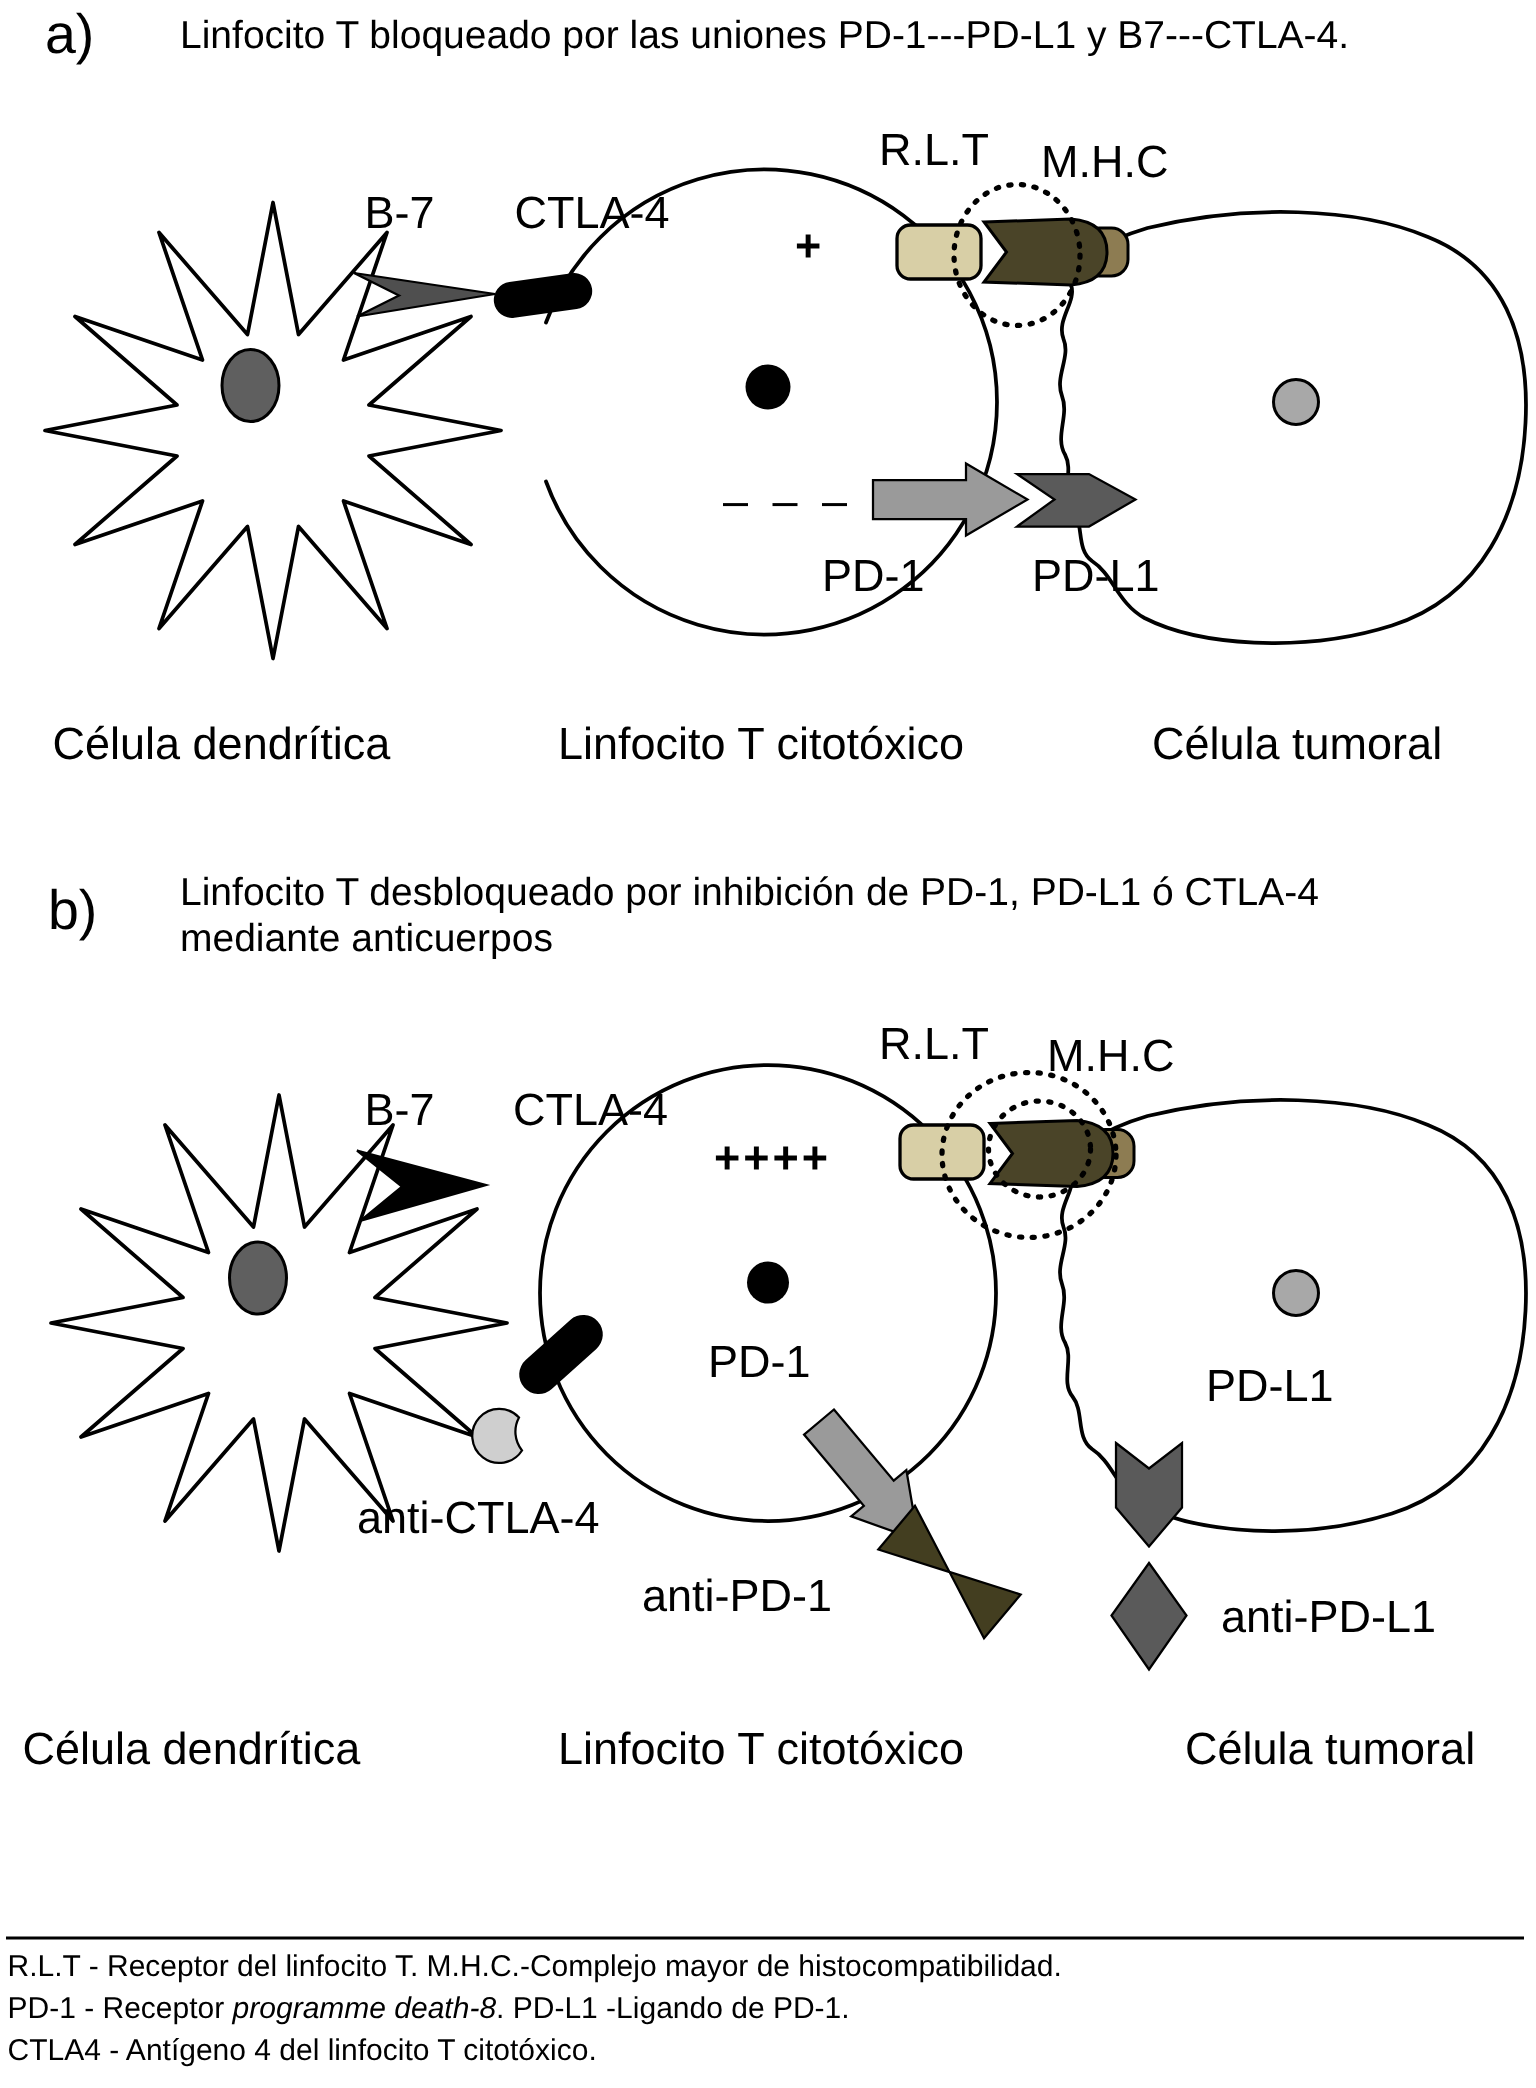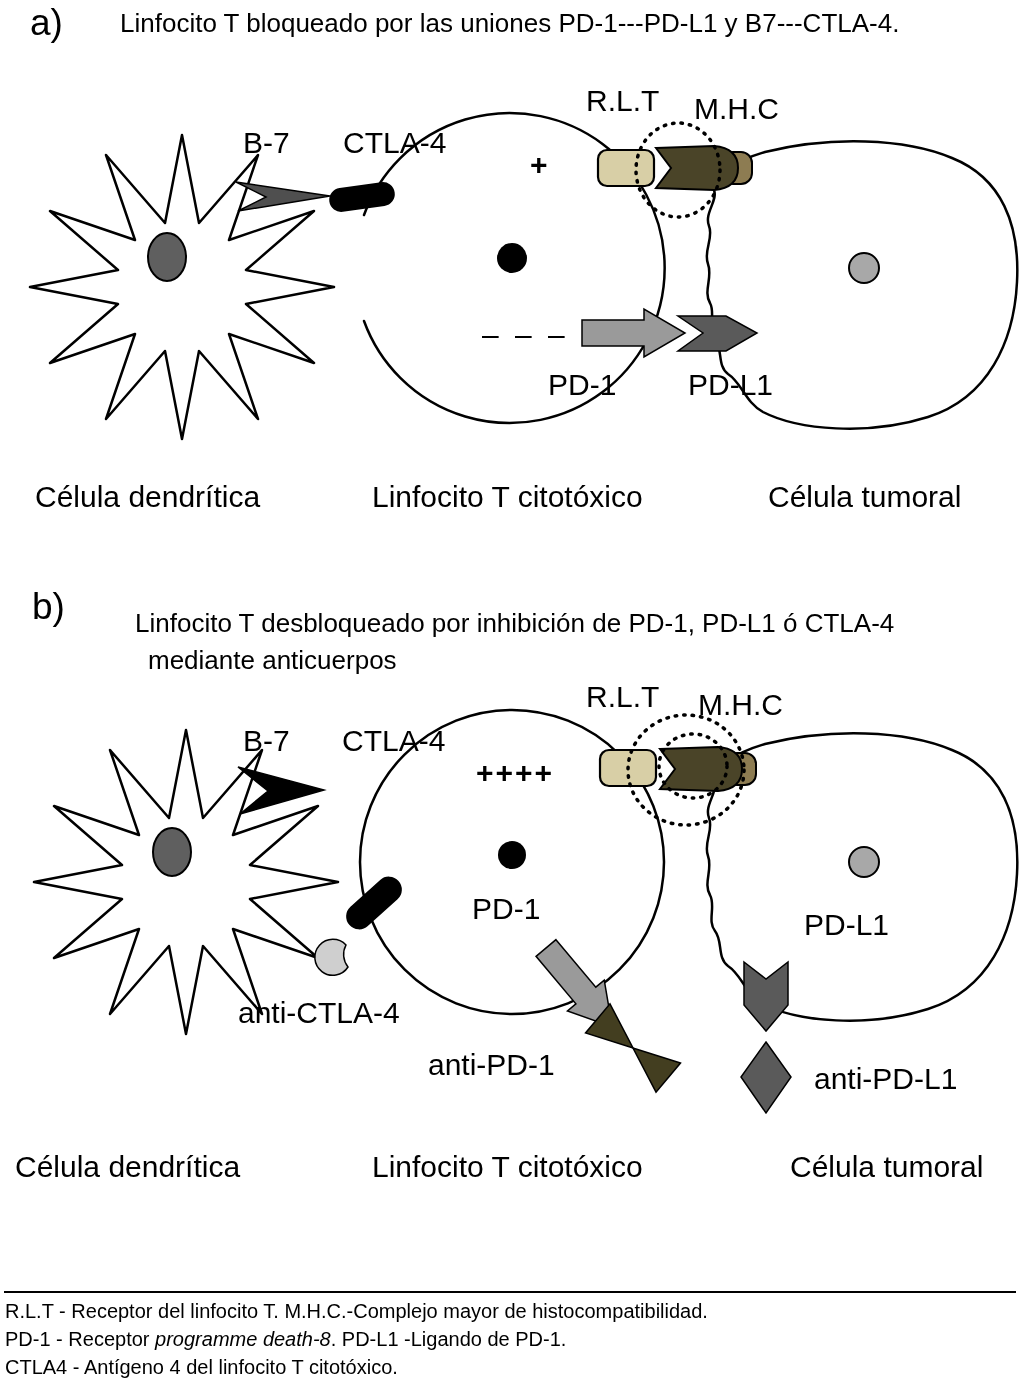--- a/index.html
+++ b/index.html
@@ -90,22 +90,22 @@
   <div class="lbl" style="left:694px; top:92px;">M.H.C</div>
   <div class="lbl" style="left:482px; top:318px; letter-spacing:4px;">– – –</div>
   <div class="lbl" style="left:548px; top:368px;">PD-1</div>
   <div class="lbl" style="left:688px; top:368px;">PD-L1</div>
 
   <div class="lbl" style="left:35px; top:480px;">Célula dendrítica</div>
   <div class="lbl" style="left:372px; top:480px;">Linfocito T citotóxico</div>
   <div class="lbl" style="left:768px; top:480px;">Célula tumoral</div>
 
   <div class="lbl panel-letter" style="left:32px; top:586px;">b)</div>
-  <div class="lbl title" style="left:120px; top:608px;margin-left:15px;">Linfocito T desbloqueado por inhibición de PD-1, PD-L1 ó CTLA-4</div>
-  <div class="lbl title" style="left:120px; top:645px;margin-left:28px;">mediante anticuerpos</div>
+  <div class="lbl title" style="left:120px; top:579px;">Linfocito T desbloqueado por inhibición de PD-1, PD-L1 ó CTLA-4</div>
+  <div class="lbl title" style="left:120px; top:610px;">mediante anticuerpos</div>
 
   <div class="lbl" style="left:243px; top:724px;">B-7</div>
   <div class="lbl" style="left:342px; top:724px;">CTLA-4</div>
   <div class="lbl signal" style="left:476px; top:756px;">++++</div>
   <div class="lbl" style="left:586px; top:680px;">R.L.T</div>
   <div class="lbl" style="left:698px; top:688px;">M.H.C</div>
   <div class="lbl" style="left:472px; top:892px;">PD-1</div>
   <div class="lbl" style="left:804px; top:908px;">PD-L1</div>
   <div class="lbl" style="left:238px; top:996px;">anti-CTLA-4</div>
   <div class="lbl" style="left:428px; top:1048px;">anti-PD-1</div>

